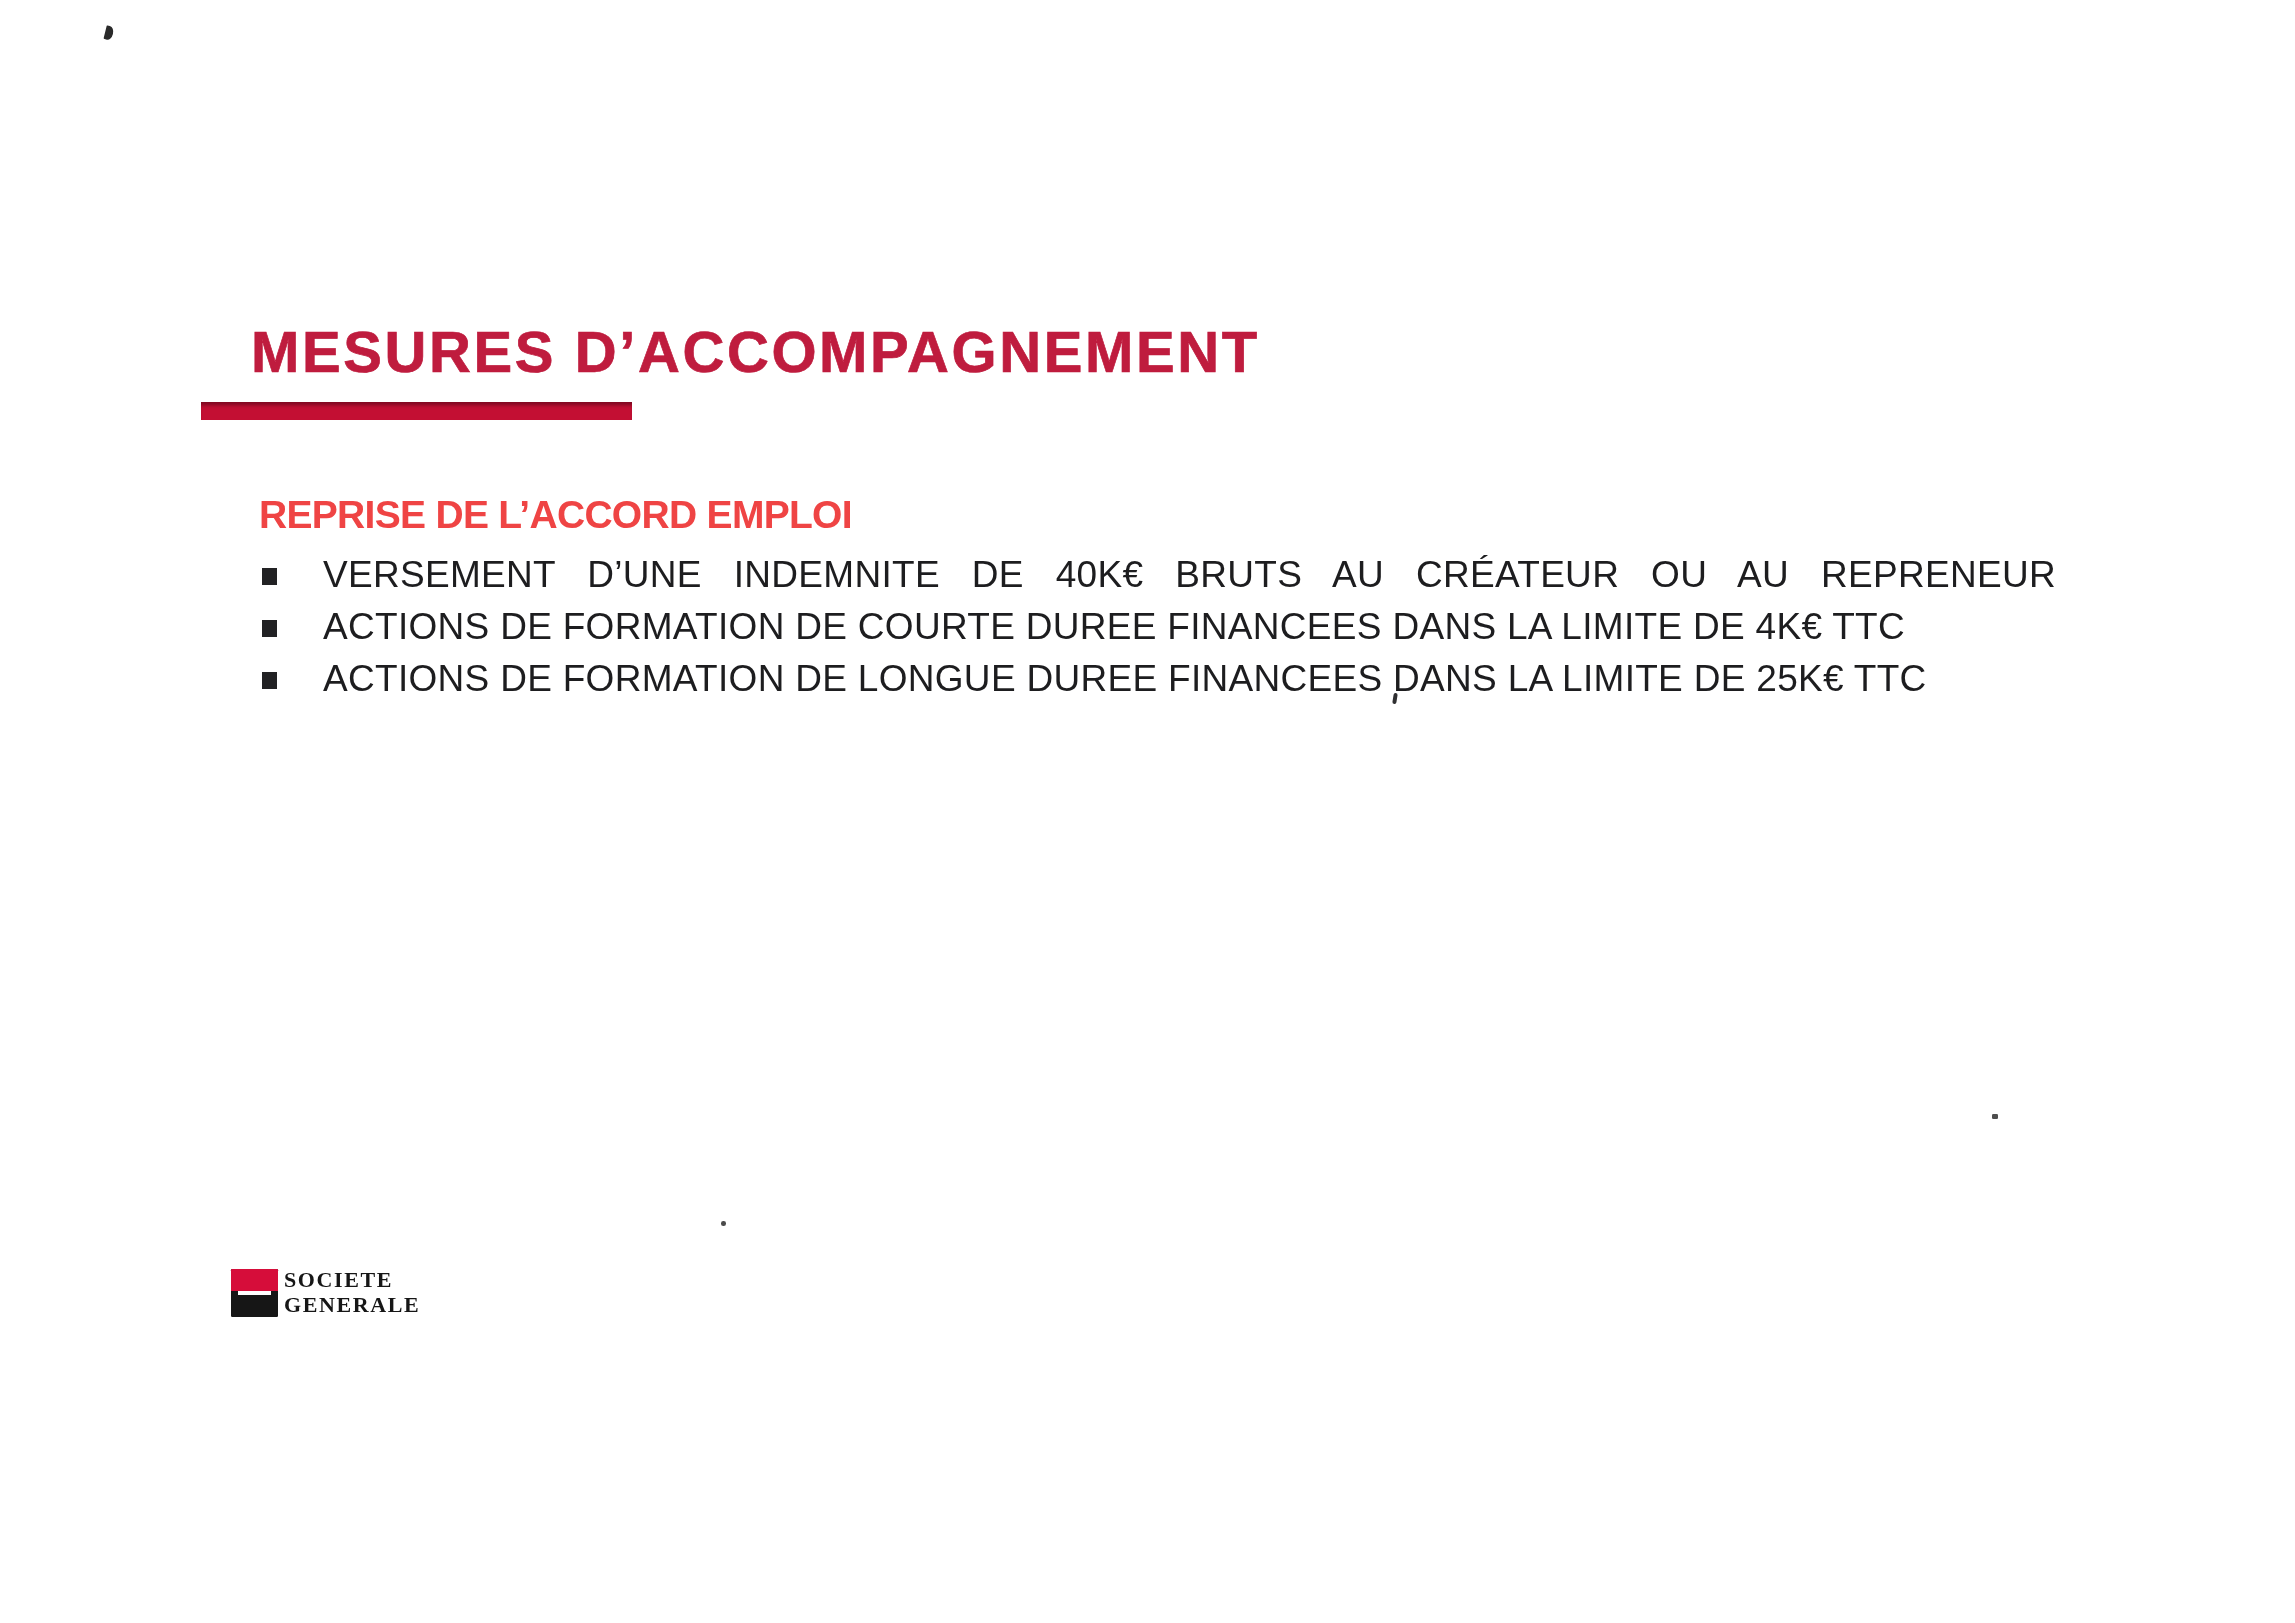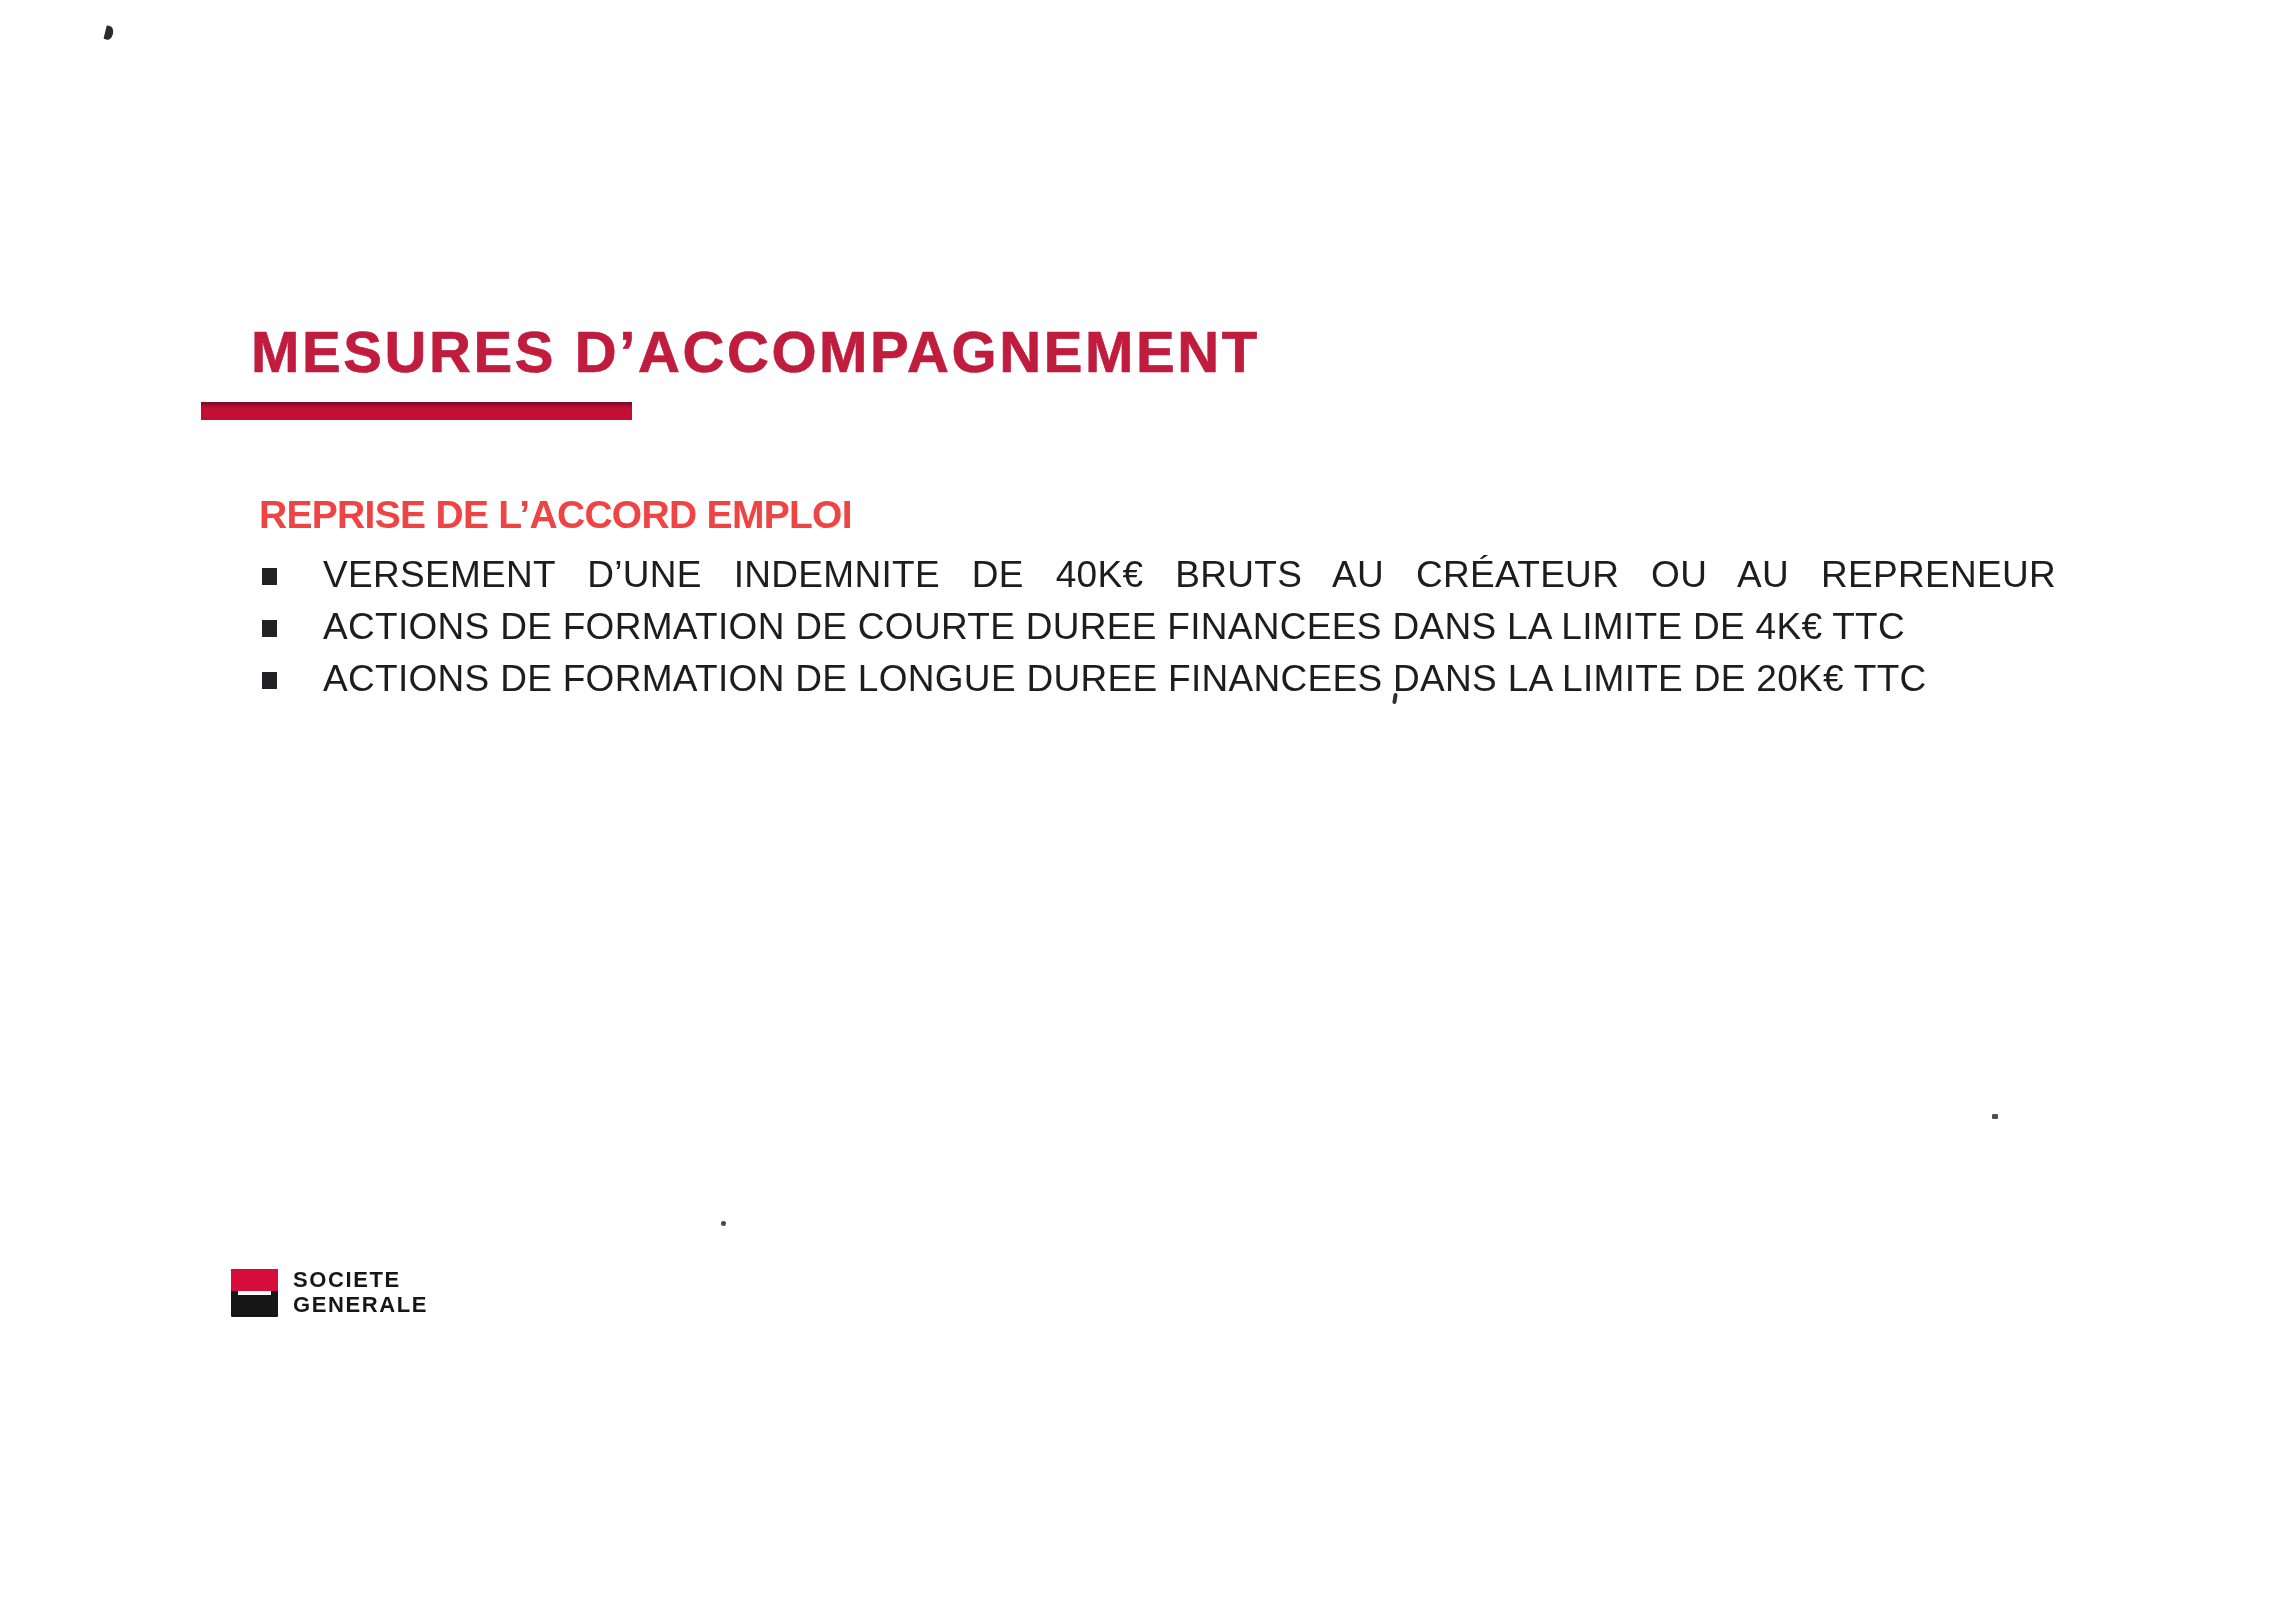--- a/index.html
+++ b/index.html
@@ -84,21 +84,22 @@
     text-align-last:justify;
   }
 
   
   .logo{
     position:absolute;
     left:231px;
     top:1269px;
     display:flex;
     align-items:flex-end;
-    gap:15px;
+    gap:6px;
+    font-family:Liberation Serif, serif;
   }
   .logo-box{
     position:relative;
     width:47px;
     height:48px;
     background:var(--logo-black);
     border-radius:1.3px;
   }
   .logo-red{
     position:absolute;
@@ -170,21 +171,21 @@
         <div class="line line-justify">VERSEMENT D’UNE INDEMNITE DE 40K€ BRUTS AU CRÉATEUR OU AU REPRENEUR</div>
       </div>
 
       <div class="item">
         <span class="bullet"></span>
         <div class="line">ACTIONS DE FORMATION DE COURTE DUREE FINANCEES DANS LA LIMITE DE 4K€ TTC</div>
       </div>
 
       <div class="item">
         <span class="bullet"></span>
-        <div class="line">ACTIONS DE FORMATION DE LONGUE DUREE FINANCEES DANS LA LIMITE DE 20K€ TTC</div>
+        <div class="line">ACTIONS DE FORMATION DE LONGUE DUREE FINANCEES DANS LA LIMITE DE 25K€ TTC</div>
       </div>
 
     </div>
   </div>
 
   <div class="artifact artifact-2"></div>
   <div class="artifact artifact-3"></div>
   <div class="artifact artifact-4"></div>
   <div class="artifact artifact-5"></div>
 

